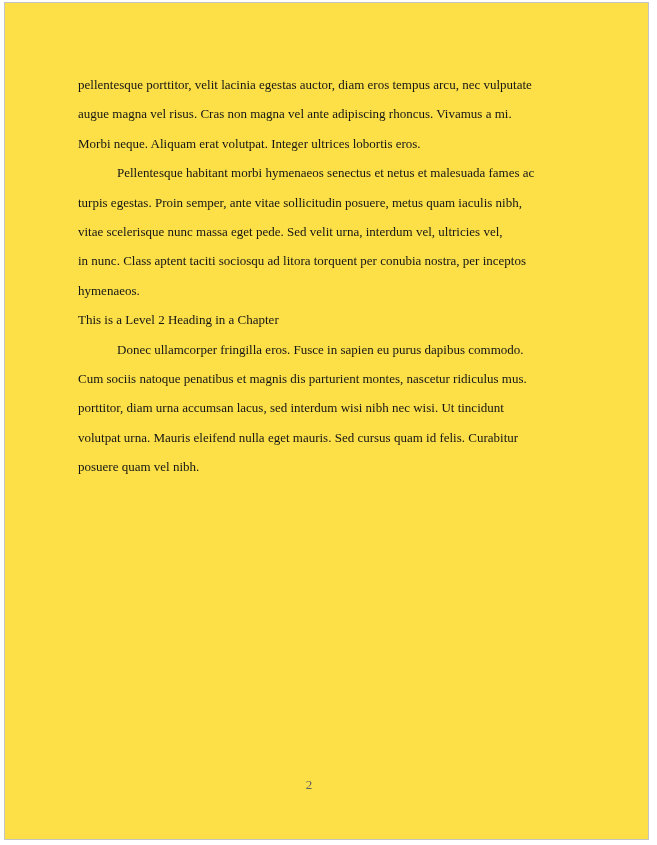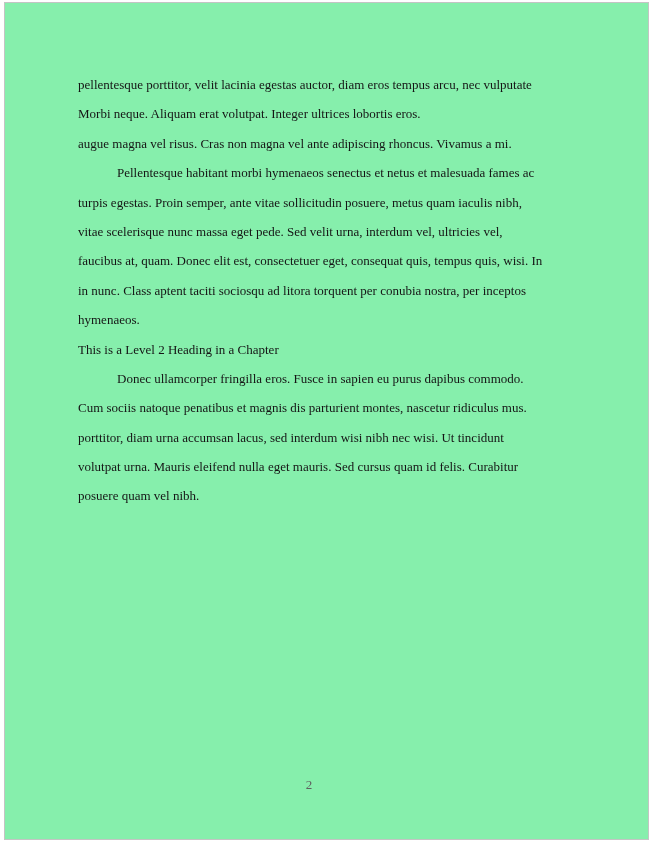--- a/index.html
+++ b/index.html
@@ -10,21 +10,21 @@
     height: 845px;
     overflow: hidden;
     font-family: "Liberation Serif", serif;
   }
   .page {
     position: absolute;
     left: 4px;
     top: 2px;
     width: 643px;
     height: 836px;
-    background: #86efac;
+    background: #fde047;
     border: 1px solid #c4c4c4;
     box-sizing: content-box;
   }
   .doc-body {
     position: absolute;
     left: 73px;
     top: 67px;
     right: 10px;
     color: #151515;
   }
@@ -52,26 +52,25 @@
     line-height: 20px;
     color: #5f5f5f;
   }
 </style>
 </head>
 <body>
 
 <div class="page">
   <div class="doc-body" id="doc-body">
       <div class="line">pellentesque porttitor, velit lacinia egestas auctor, diam eros tempus arcu, nec vulputate</div>
+      <div class="line">augue magna vel risus. Cras non magna vel ante adipiscing rhoncus. Vivamus a mi.</div>
       <div class="line">Morbi neque. Aliquam erat volutpat. Integer ultrices lobortis eros.</div>
-      <div class="line">augue magna vel risus. Cras non magna vel ante adipiscing rhoncus. Vivamus a mi.</div>
       <div class="line indent">Pellentesque habitant morbi hymenaeos senectus et netus et malesuada fames ac</div>
       <div class="line">turpis egestas. Proin semper, ante vitae sollicitudin posuere, metus quam iaculis nibh,</div>
       <div class="line">vitae scelerisque nunc massa eget pede. Sed velit urna, interdum vel, ultricies vel,</div>
-      <div class="line">faucibus at, quam. Donec elit est, consectetuer eget, consequat quis, tempus quis, wisi. In</div>
       <div class="line">in nunc. Class aptent taciti sociosqu ad litora torquent per conubia nostra, per inceptos</div>
       <div class="line">hymenaeos.</div>
       <div class="line heading">This is a Level 2 Heading in a Chapter</div>
       <div class="line indent">Donec ullamcorper fringilla eros. Fusce in sapien eu purus dapibus commodo.</div>
       <div class="line">Cum sociis natoque penatibus et magnis dis parturient montes, nascetur ridiculus mus.</div>
       <div class="line">porttitor, diam urna accumsan lacus, sed interdum wisi nibh nec wisi. Ut tincidunt</div>
       <div class="line">volutpat urna. Mauris eleifend nulla eget mauris. Sed cursus quam id felis. Curabitur</div>
       <div class="line">posuere quam vel nibh.</div>
     </div>
   <div class="page-footer">

